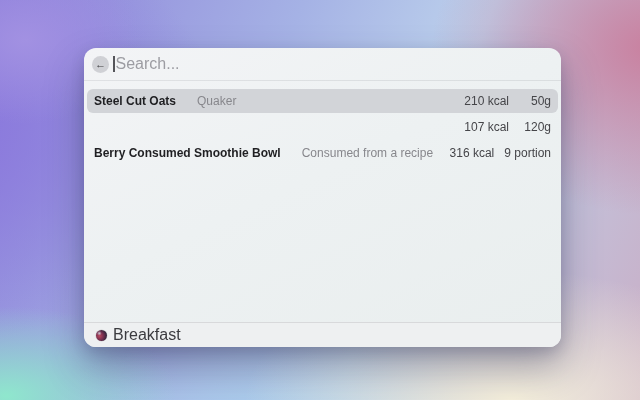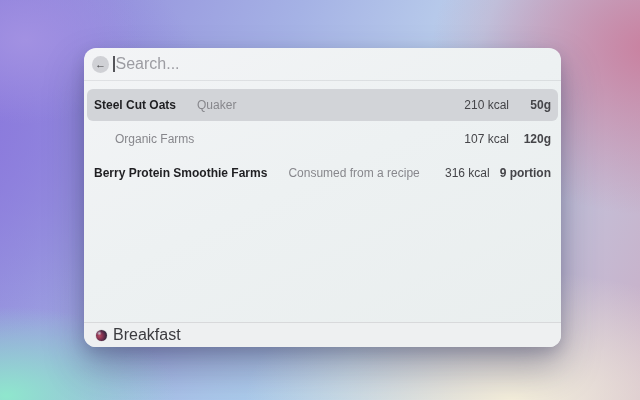--- a/index.html
+++ b/index.html
@@ -48,30 +48,30 @@
   }
   .search-input {
     flex:1; border:none; outline:none; background:transparent;
     font-family:inherit; font-size:16px; color:#1d1d1f;
     padding:0 0 0 1px; caret-color:transparent;
   }
   .search-input::placeholder { color:#9c9ca2; opacity:1; }
   
   .list { padding:8px 3px 0; }
   .row {
-    height:32px; margin-bottom:2px; border-radius:6px;
+    height:24px; margin-bottom:2px; border-radius:6px;
     display:flex; align-items:center;
     padding:0 7px; font-size:12px;
     cursor:default;
   }
   .row.selected { background:#d2d4d8; }
   .row-name { color:#1f1f22; font-weight:700; white-space:nowrap; }
   .row-source { color:#87878c; margin-left:21px; white-space:nowrap; }
   .row-cal { color:#454549; margin-left:auto; white-space:nowrap; }
-  .row-qty { color:#454549; margin-left:10px; min-width:32px; text-align:right; white-space:nowrap;font-weight:bold; }
+  .row-qty { color:#454549; margin-left:10px; min-width:32px; text-align:right; white-space:nowrap; }
   .spacer { flex:1; }
   
   .footer {
     height:25px; flex:0 0 25px;
     display:flex; align-items:center;
     padding:0 12px;
     border-top:1px solid rgba(60,60,67,.12);
     background:#eef0f1;
   }
   .meal-icon {
@@ -98,26 +98,25 @@
     </div>
 
     <div class="list">
       <div class="row selected">
         <span class="row-name">Steel Cut Oats</span>
         <span class="row-source">Quaker</span>
         <span class="row-cal">210 kcal</span>
         <span class="row-qty">50g</span>
       </div>
       <div class="row">
-        <span class="row-source">Organic Farms</span>
         <span class="row-cal">107 kcal</span>
         <span class="row-qty">120g</span>
       </div>
       <div class="row">
-        <span class="row-name">Berry Protein Smoothie Farms</span>
+        <span class="row-name">Berry Consumed Smoothie Bowl</span>
         <span class="row-source">Consumed from a recipe</span>
         <span class="row-cal">316 kcal</span>
         <span class="row-qty">9 portion</span>
       </div>
     </div>
 
     <div class="spacer"></div>
 
     <div class="footer">
       <span class="meal-icon"></span>

